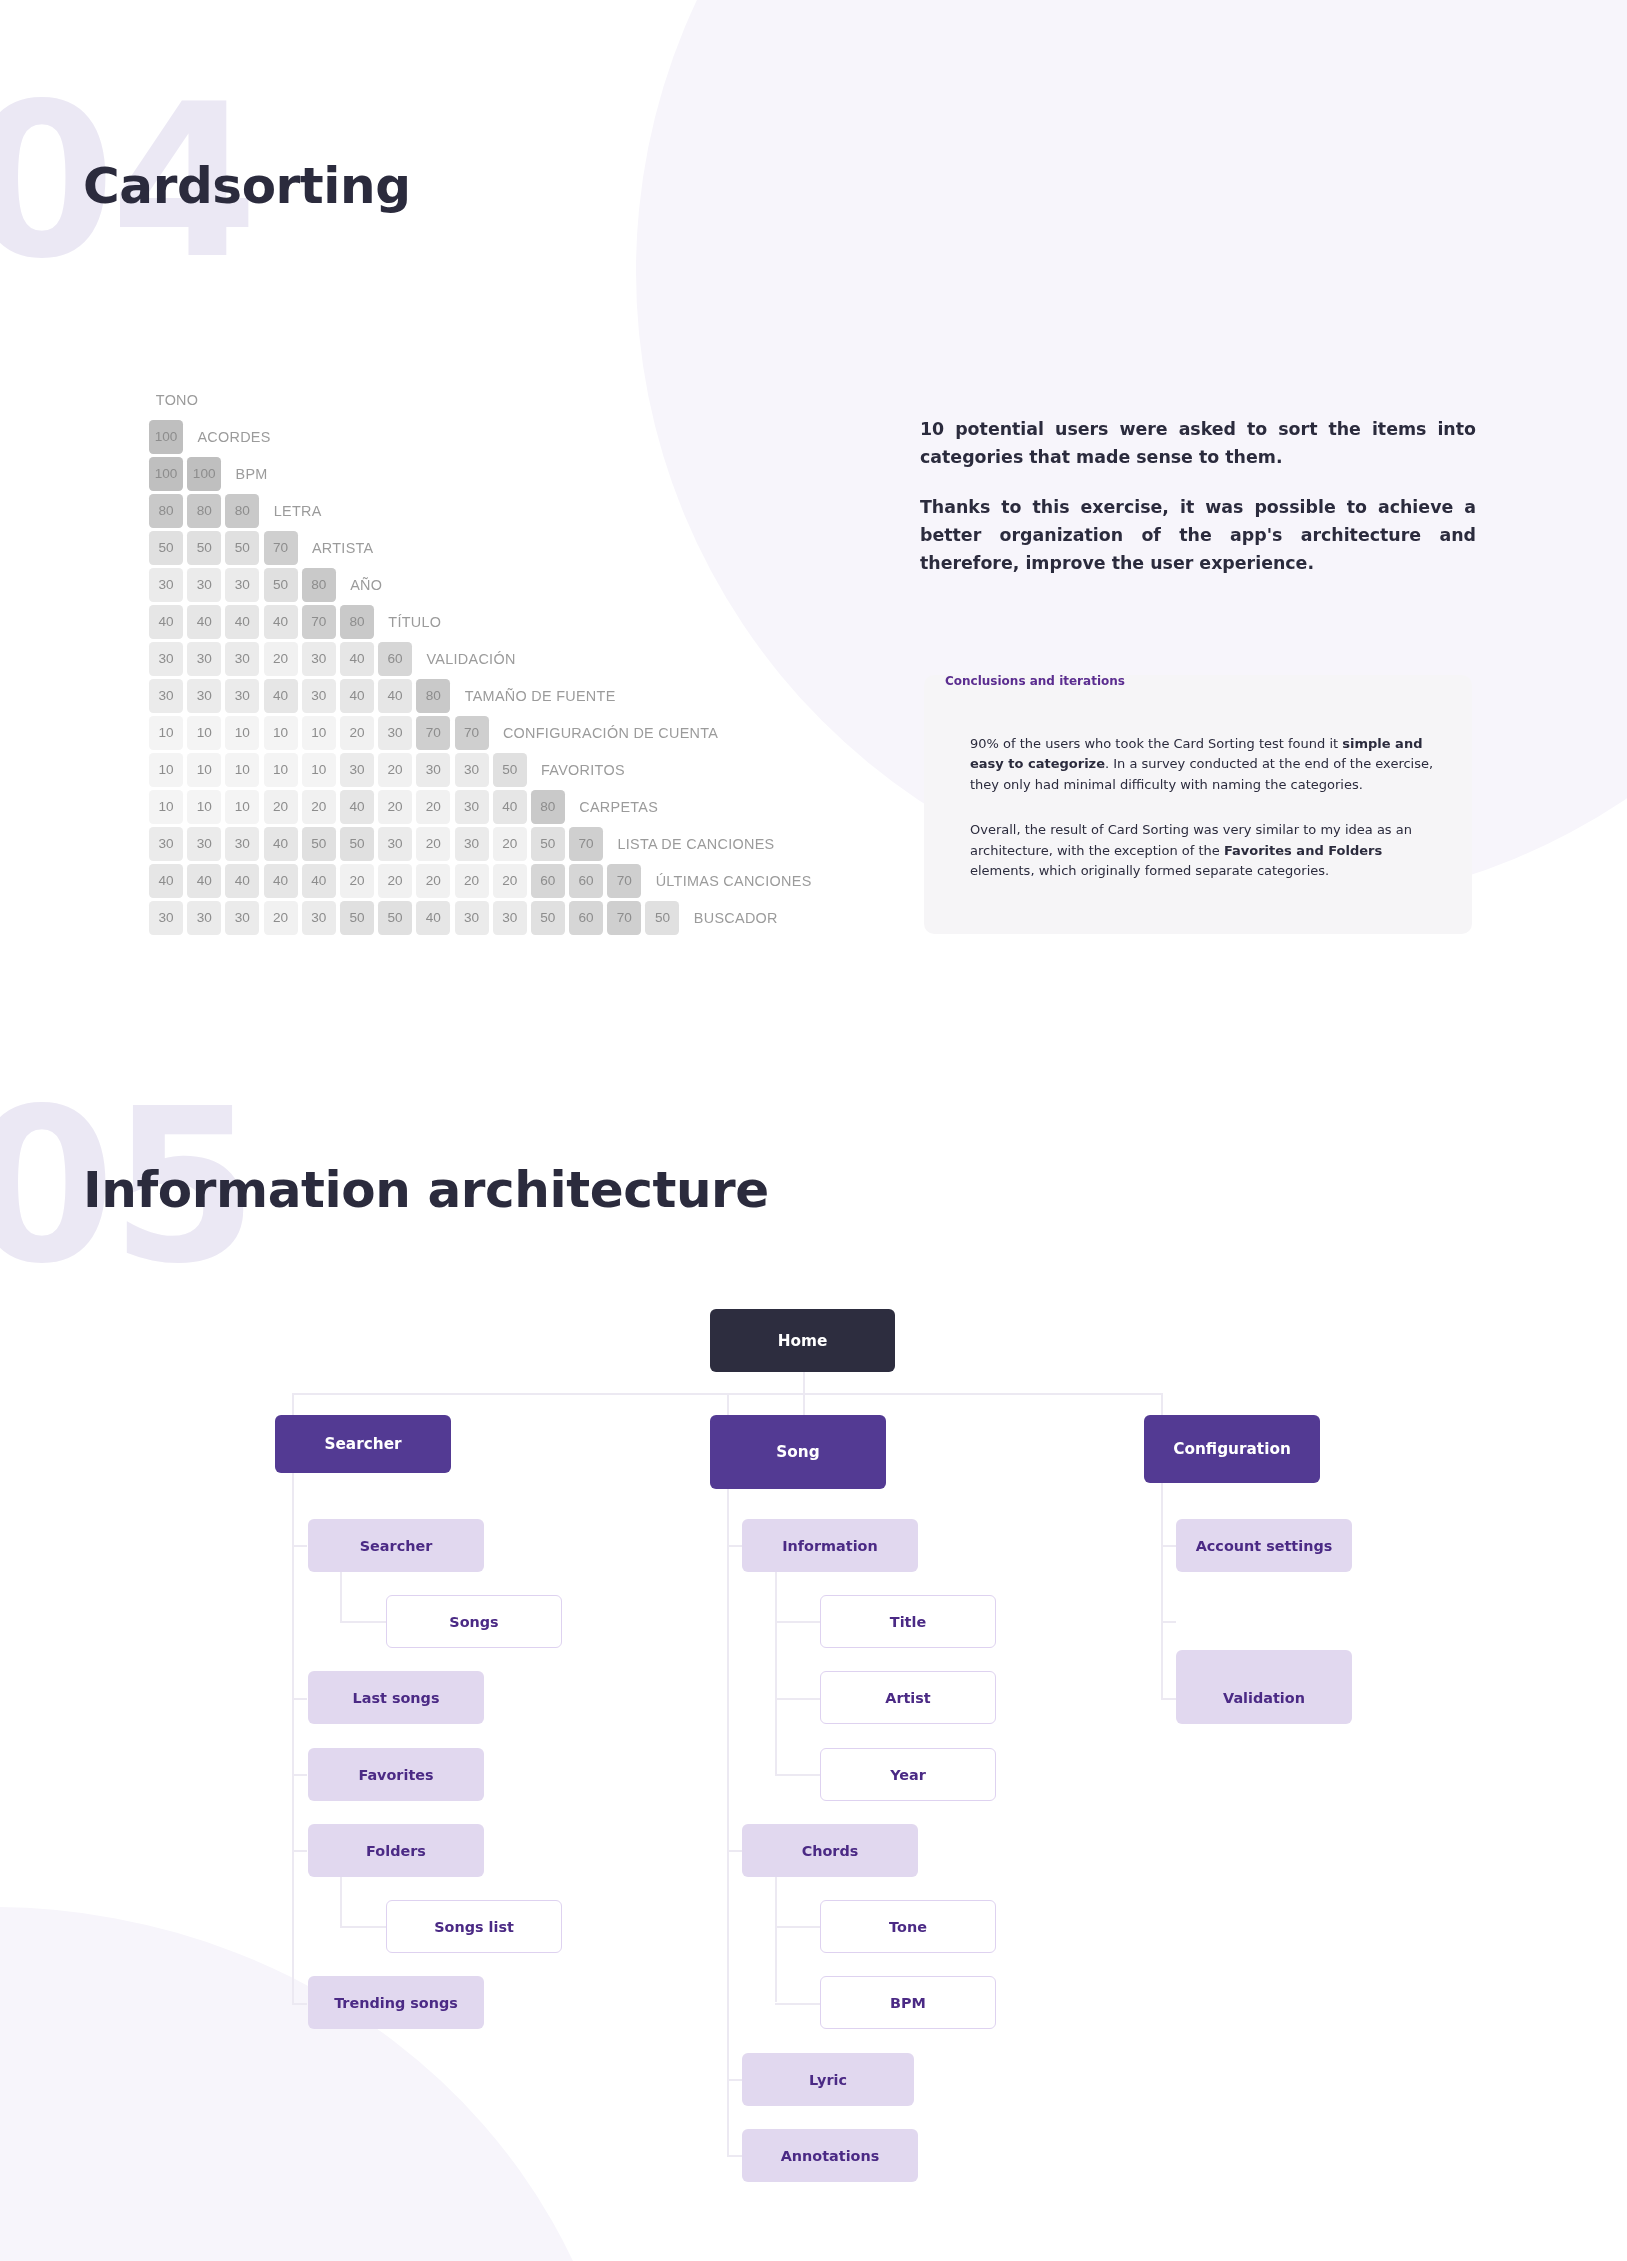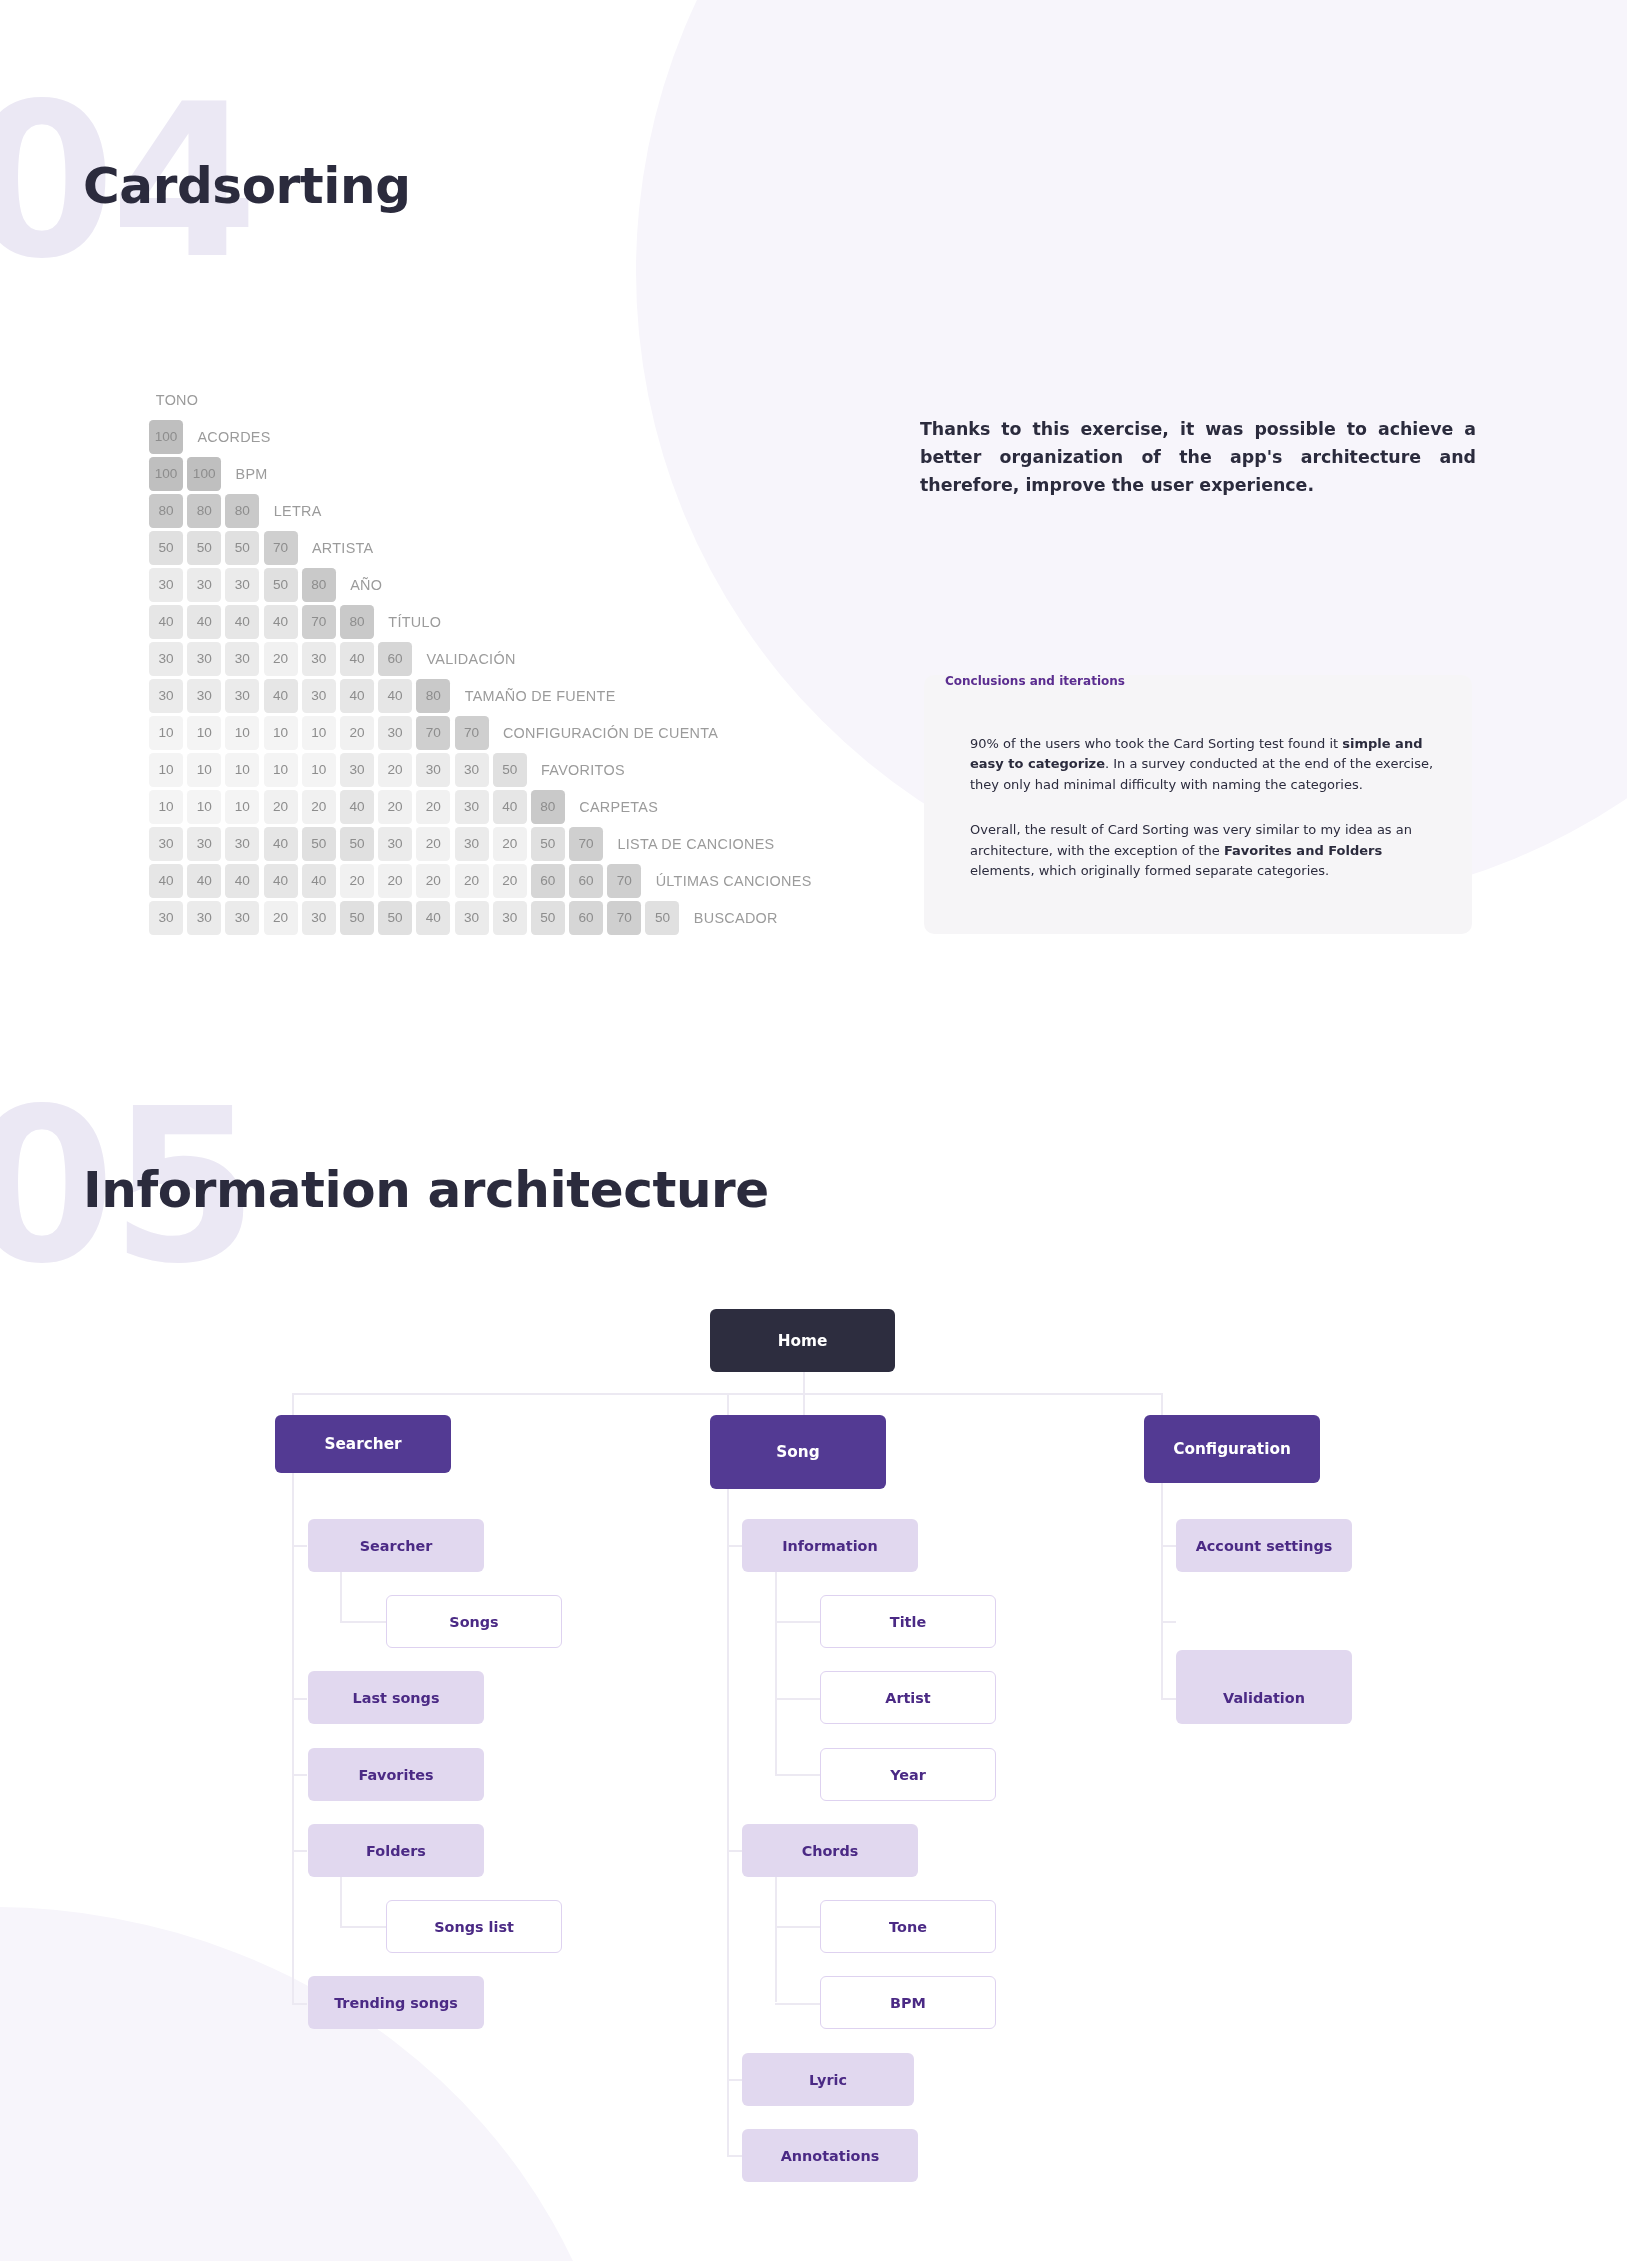--- a/index.html
+++ b/index.html
@@ -272,20 +272,21 @@
       <div class="m-cell" style="background: rgb(235, 235, 235);">30</div>
       <div class="m-cell" style="background: rgb(224, 224, 224);">50</div>
       <div class="m-cell" style="background: rgb(214, 214, 214);">60</div>
       <div class="m-cell" style="background: rgb(207, 207, 207);">70</div>
       <div class="m-cell" style="background: rgb(224, 224, 224);">50</div>
       <div class="m-label">BUSCADOR</div>
     </div>
   </div>
 
 <div id="intro-copy">
+  <p>10 potential users were asked to sort the items into categories that made sense to them.</p>
   <p>Thanks to this exercise, it was possible to achieve a better organization of the app's architecture and therefore, improve the user experience.</p>
 </div>
 
 <div id="conclusions-panel"></div>
 <div id="conclusions-title">Conclusions and iterations</div>
 <div id="conclusions-body">
   <p>
     <span>90% of the users who took the Card Sorting test found it </span><b>simple and easy to categorize</b><span>. In a survey conducted at the end of the exercise, they only had minimal difficulty with naming the categories.</span>
   </p>
   <p>

